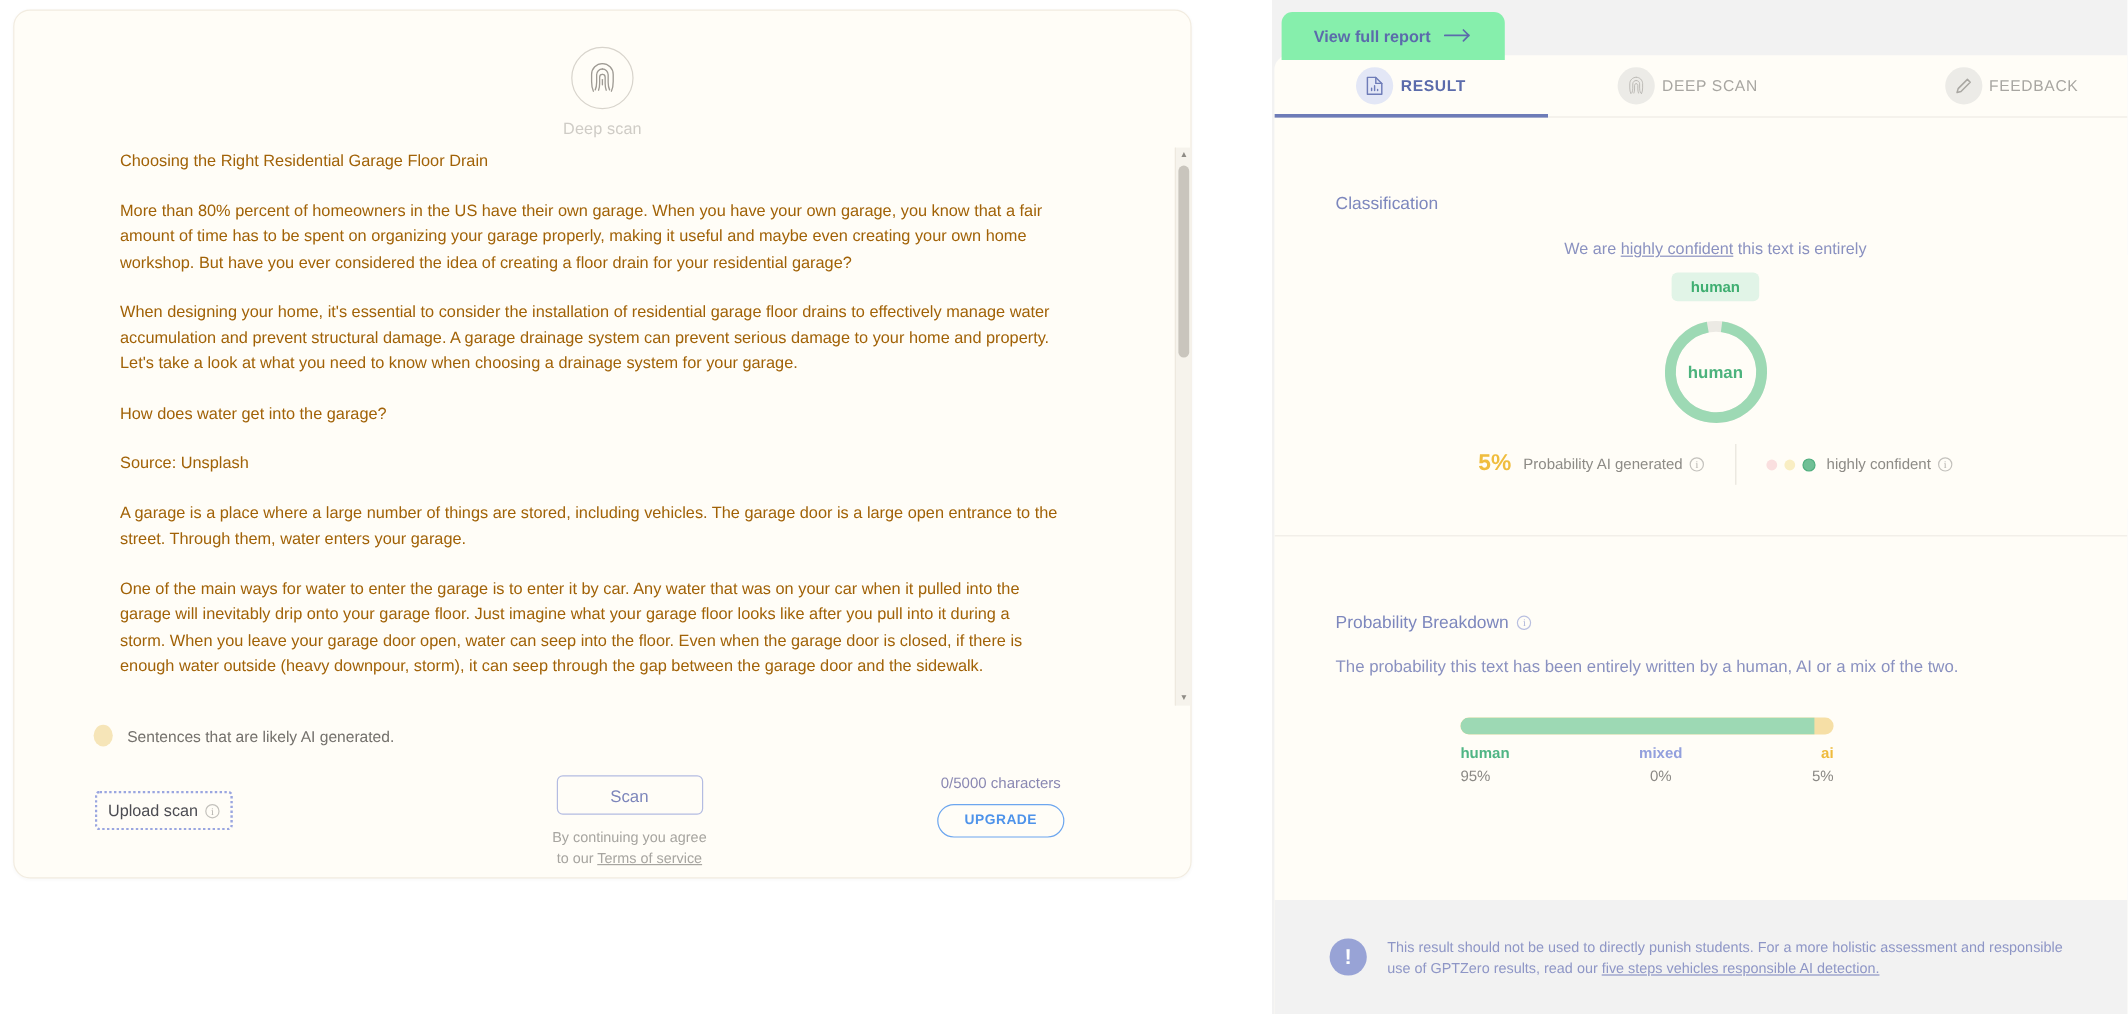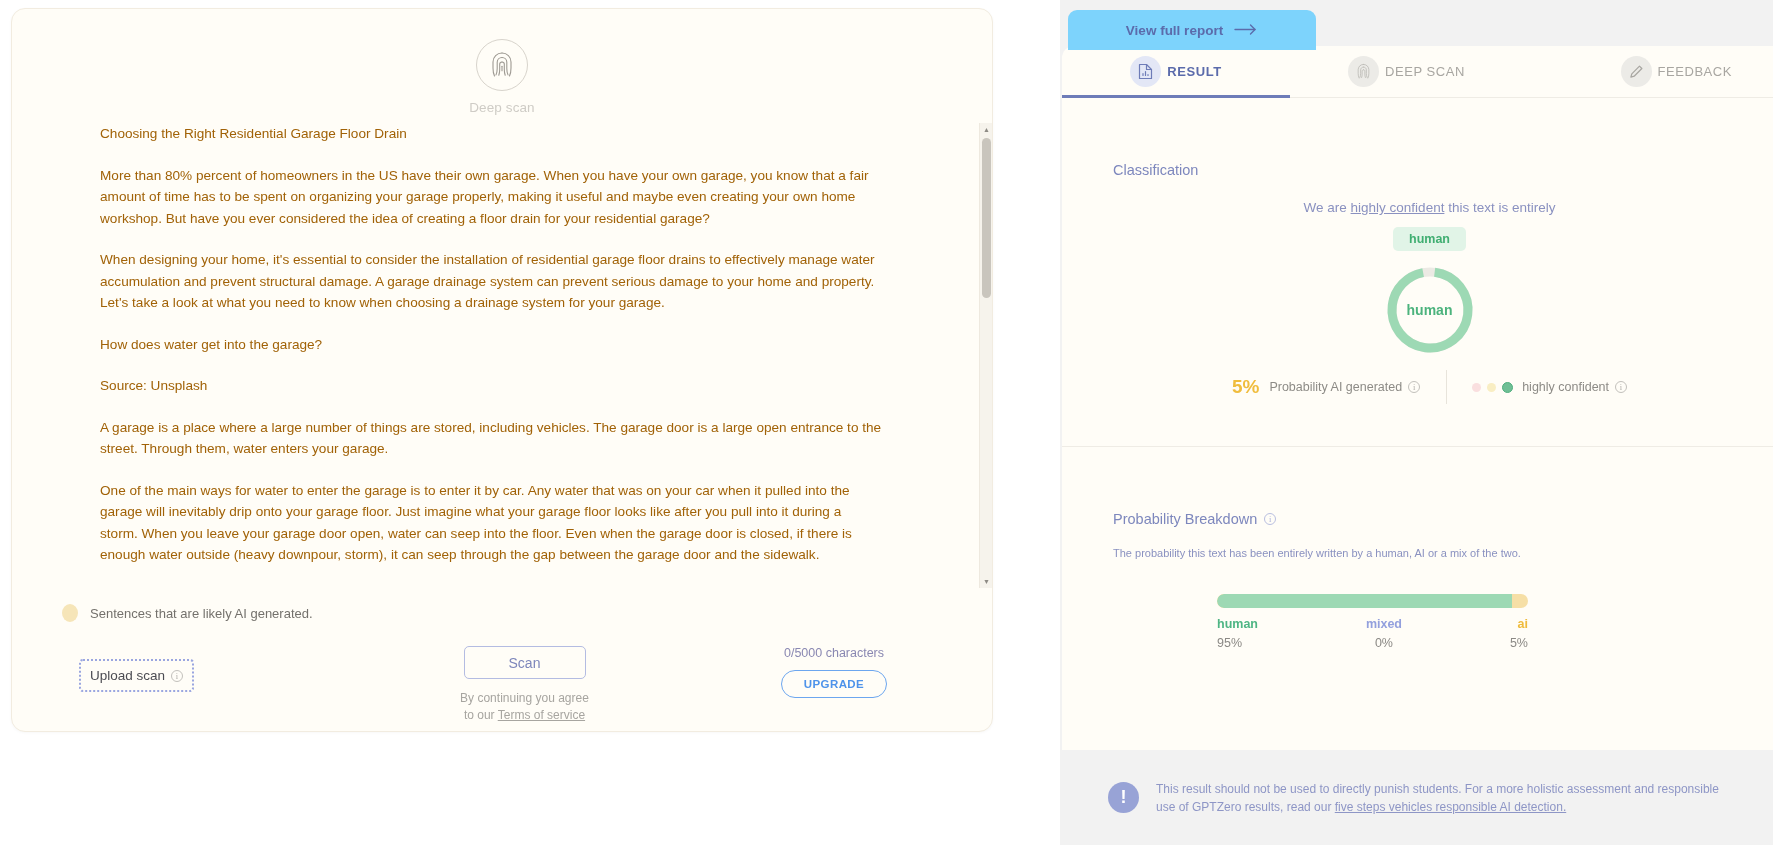--- a/index.html
+++ b/index.html
@@ -96,21 +96,21 @@
     left: 2px;
     top: 15px;
     width: 9px;
     height: 160px;
     background: #c9c5bd;
     border-radius: 5px;
   }
 
   .legend-row {
     position: absolute;
-    left: 50px;
+    left: 66px;
     top: 595px;
     display: flex;
     align-items: center;
     gap: 12px;
   }
   .legend-dot {
     width: 16px; height: 18px;
     border-radius: 50%;
     background: #f6e5b8;
   }
@@ -216,23 +216,23 @@
     top: 0;
     width: 713px;
     height: 845px;
     background: #f2f2f2;
   }
 
   .view-report-btn {
     position: absolute;
     left: 1068px;
     top: 10px;
-    width: 248px;
+    width: 186px;
     height: 40px;
-    background: #7dd3fc;
+    background: #86efac;
     border: none;
     border-radius: 9px 9px 0 0;
     color: #5b6bab;
     font-size: 13.5px;
     font-weight: bold;
     display: flex;
     align-items: center;
     justify-content: center;
     gap: 11px;
     cursor: pointer;
@@ -388,21 +388,21 @@
 
   .section-divider {
     margin-top: 42px;
     height: 1px;
     background: #efece5;
   }
 
   .breakdown-desc {
     margin-top: 20px;
     margin-left: 51px;
-    font-size: 11px;
+    font-size: 14px;
     color: #8a91c0;
   }
 
   .bar-block {
     margin-top: 35px;
     margin-left: 155px;
     width: 311px;
   }
   .bar-track {
     position: relative;

